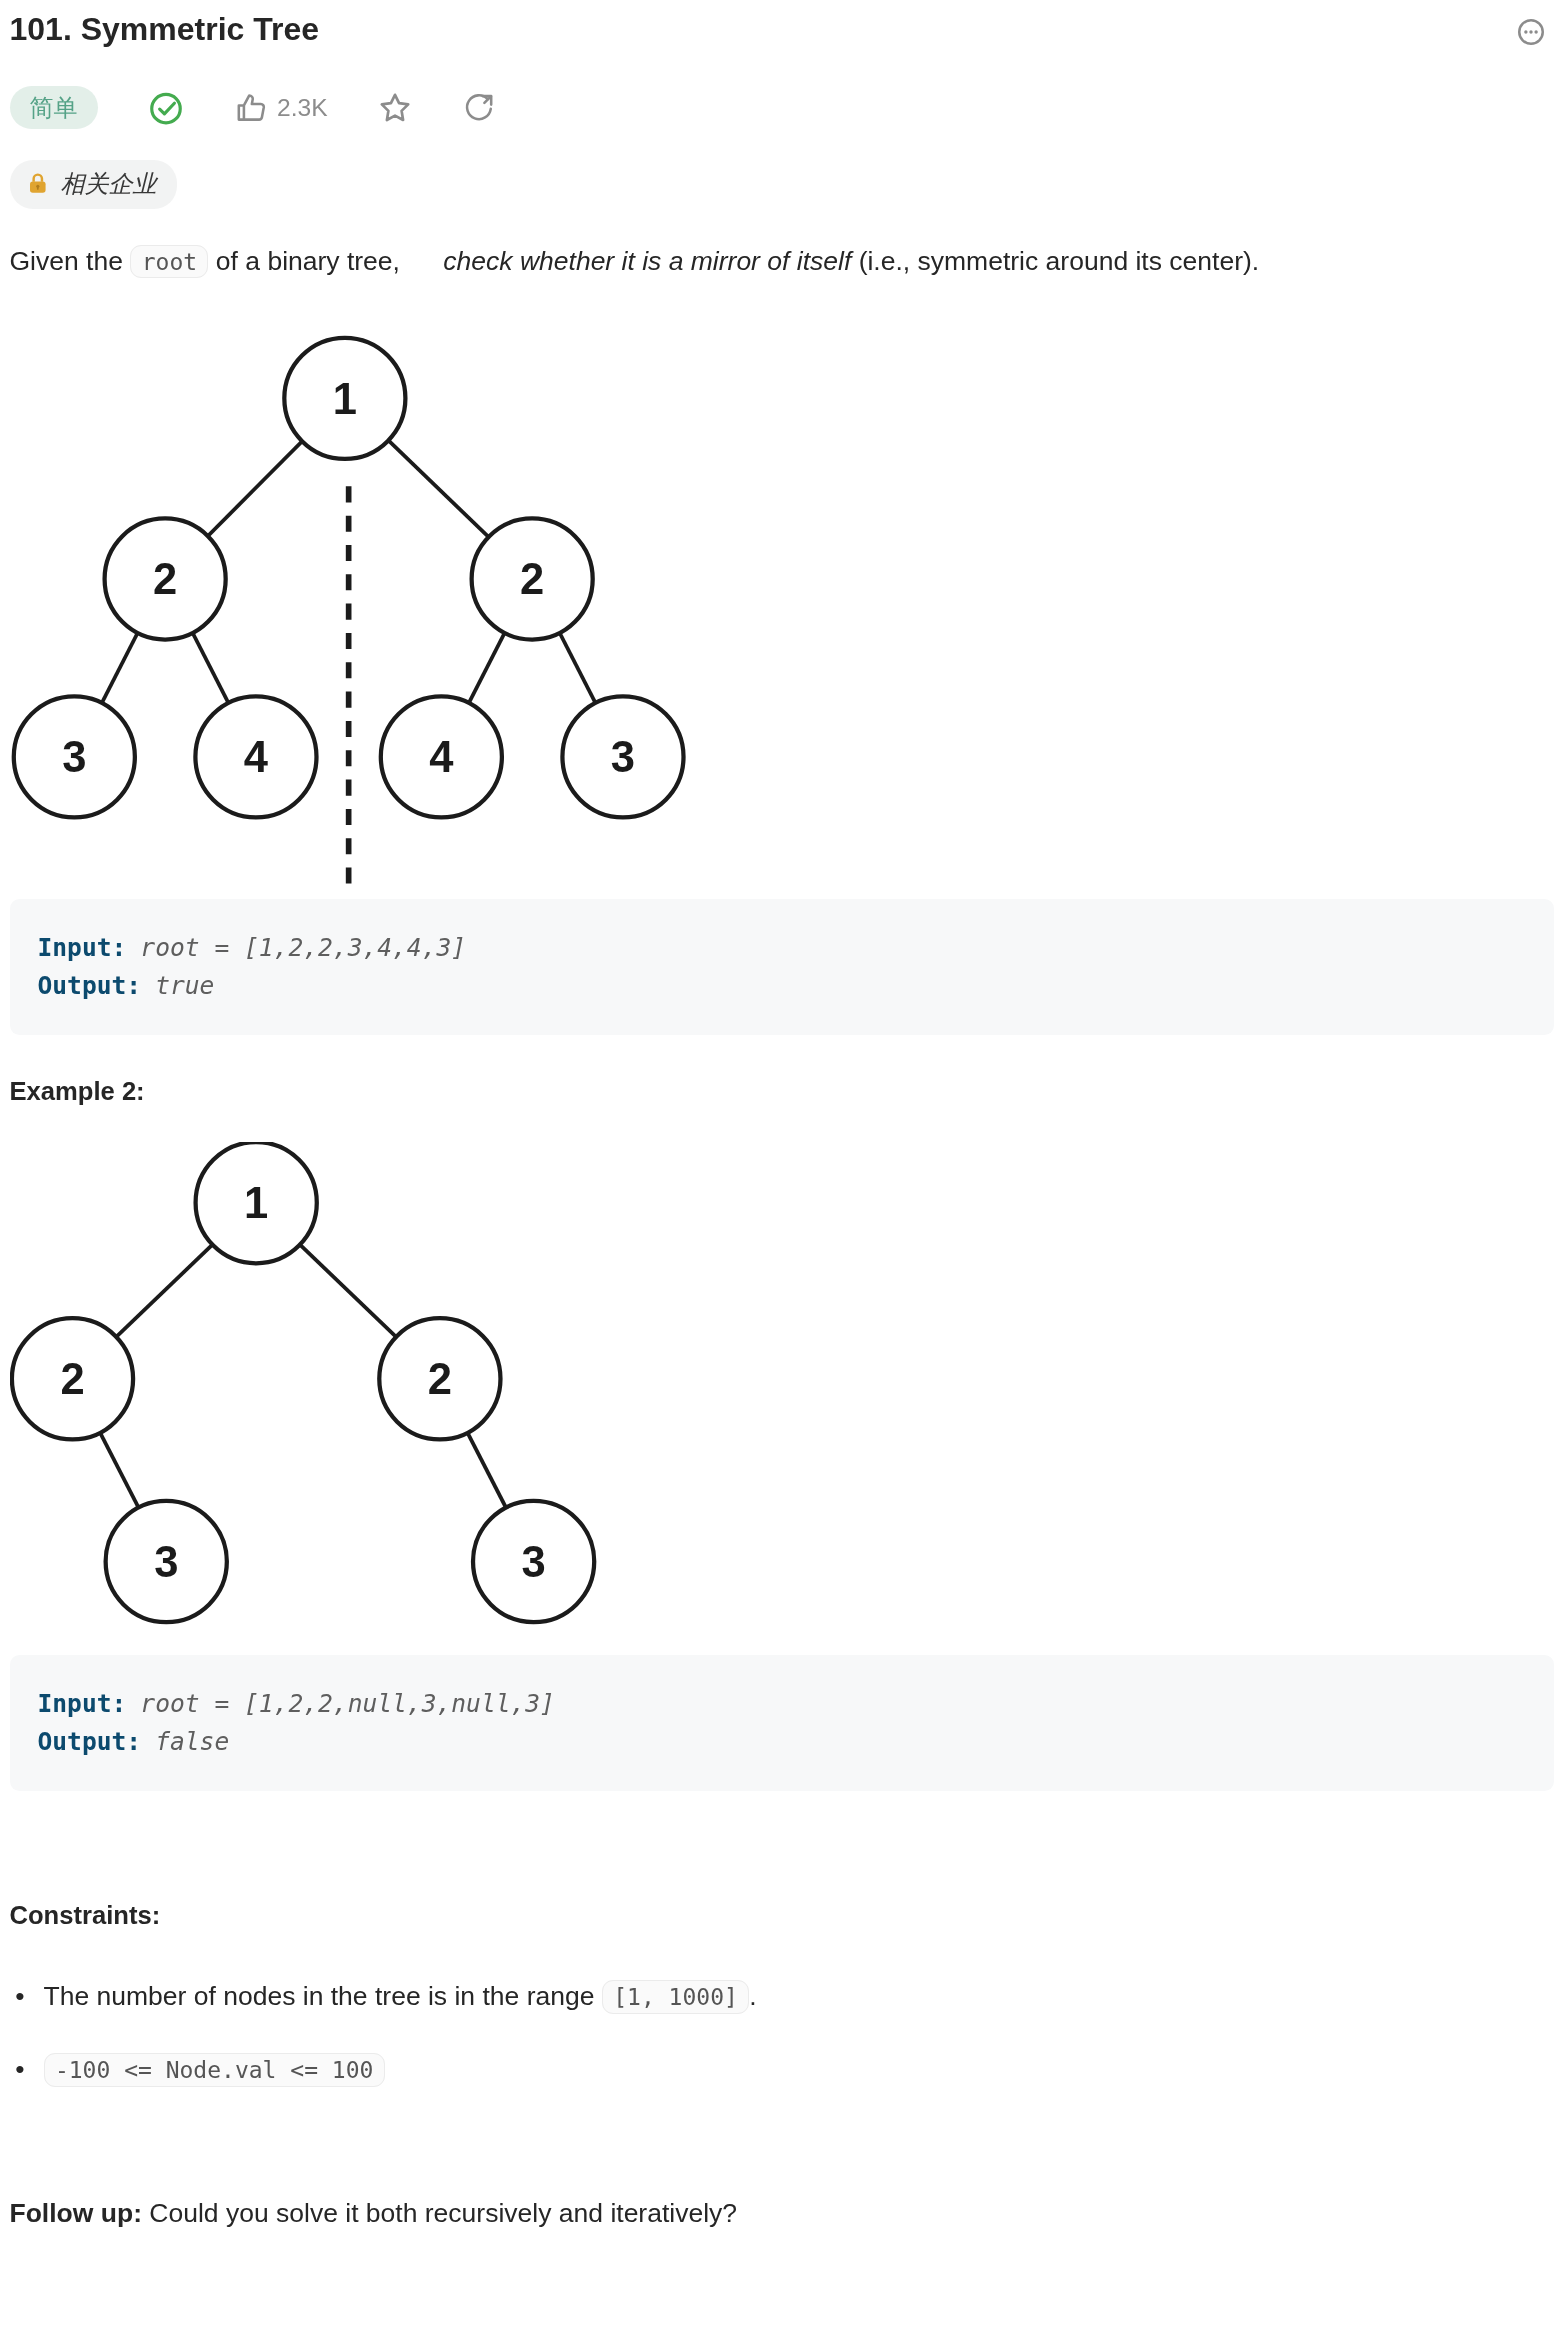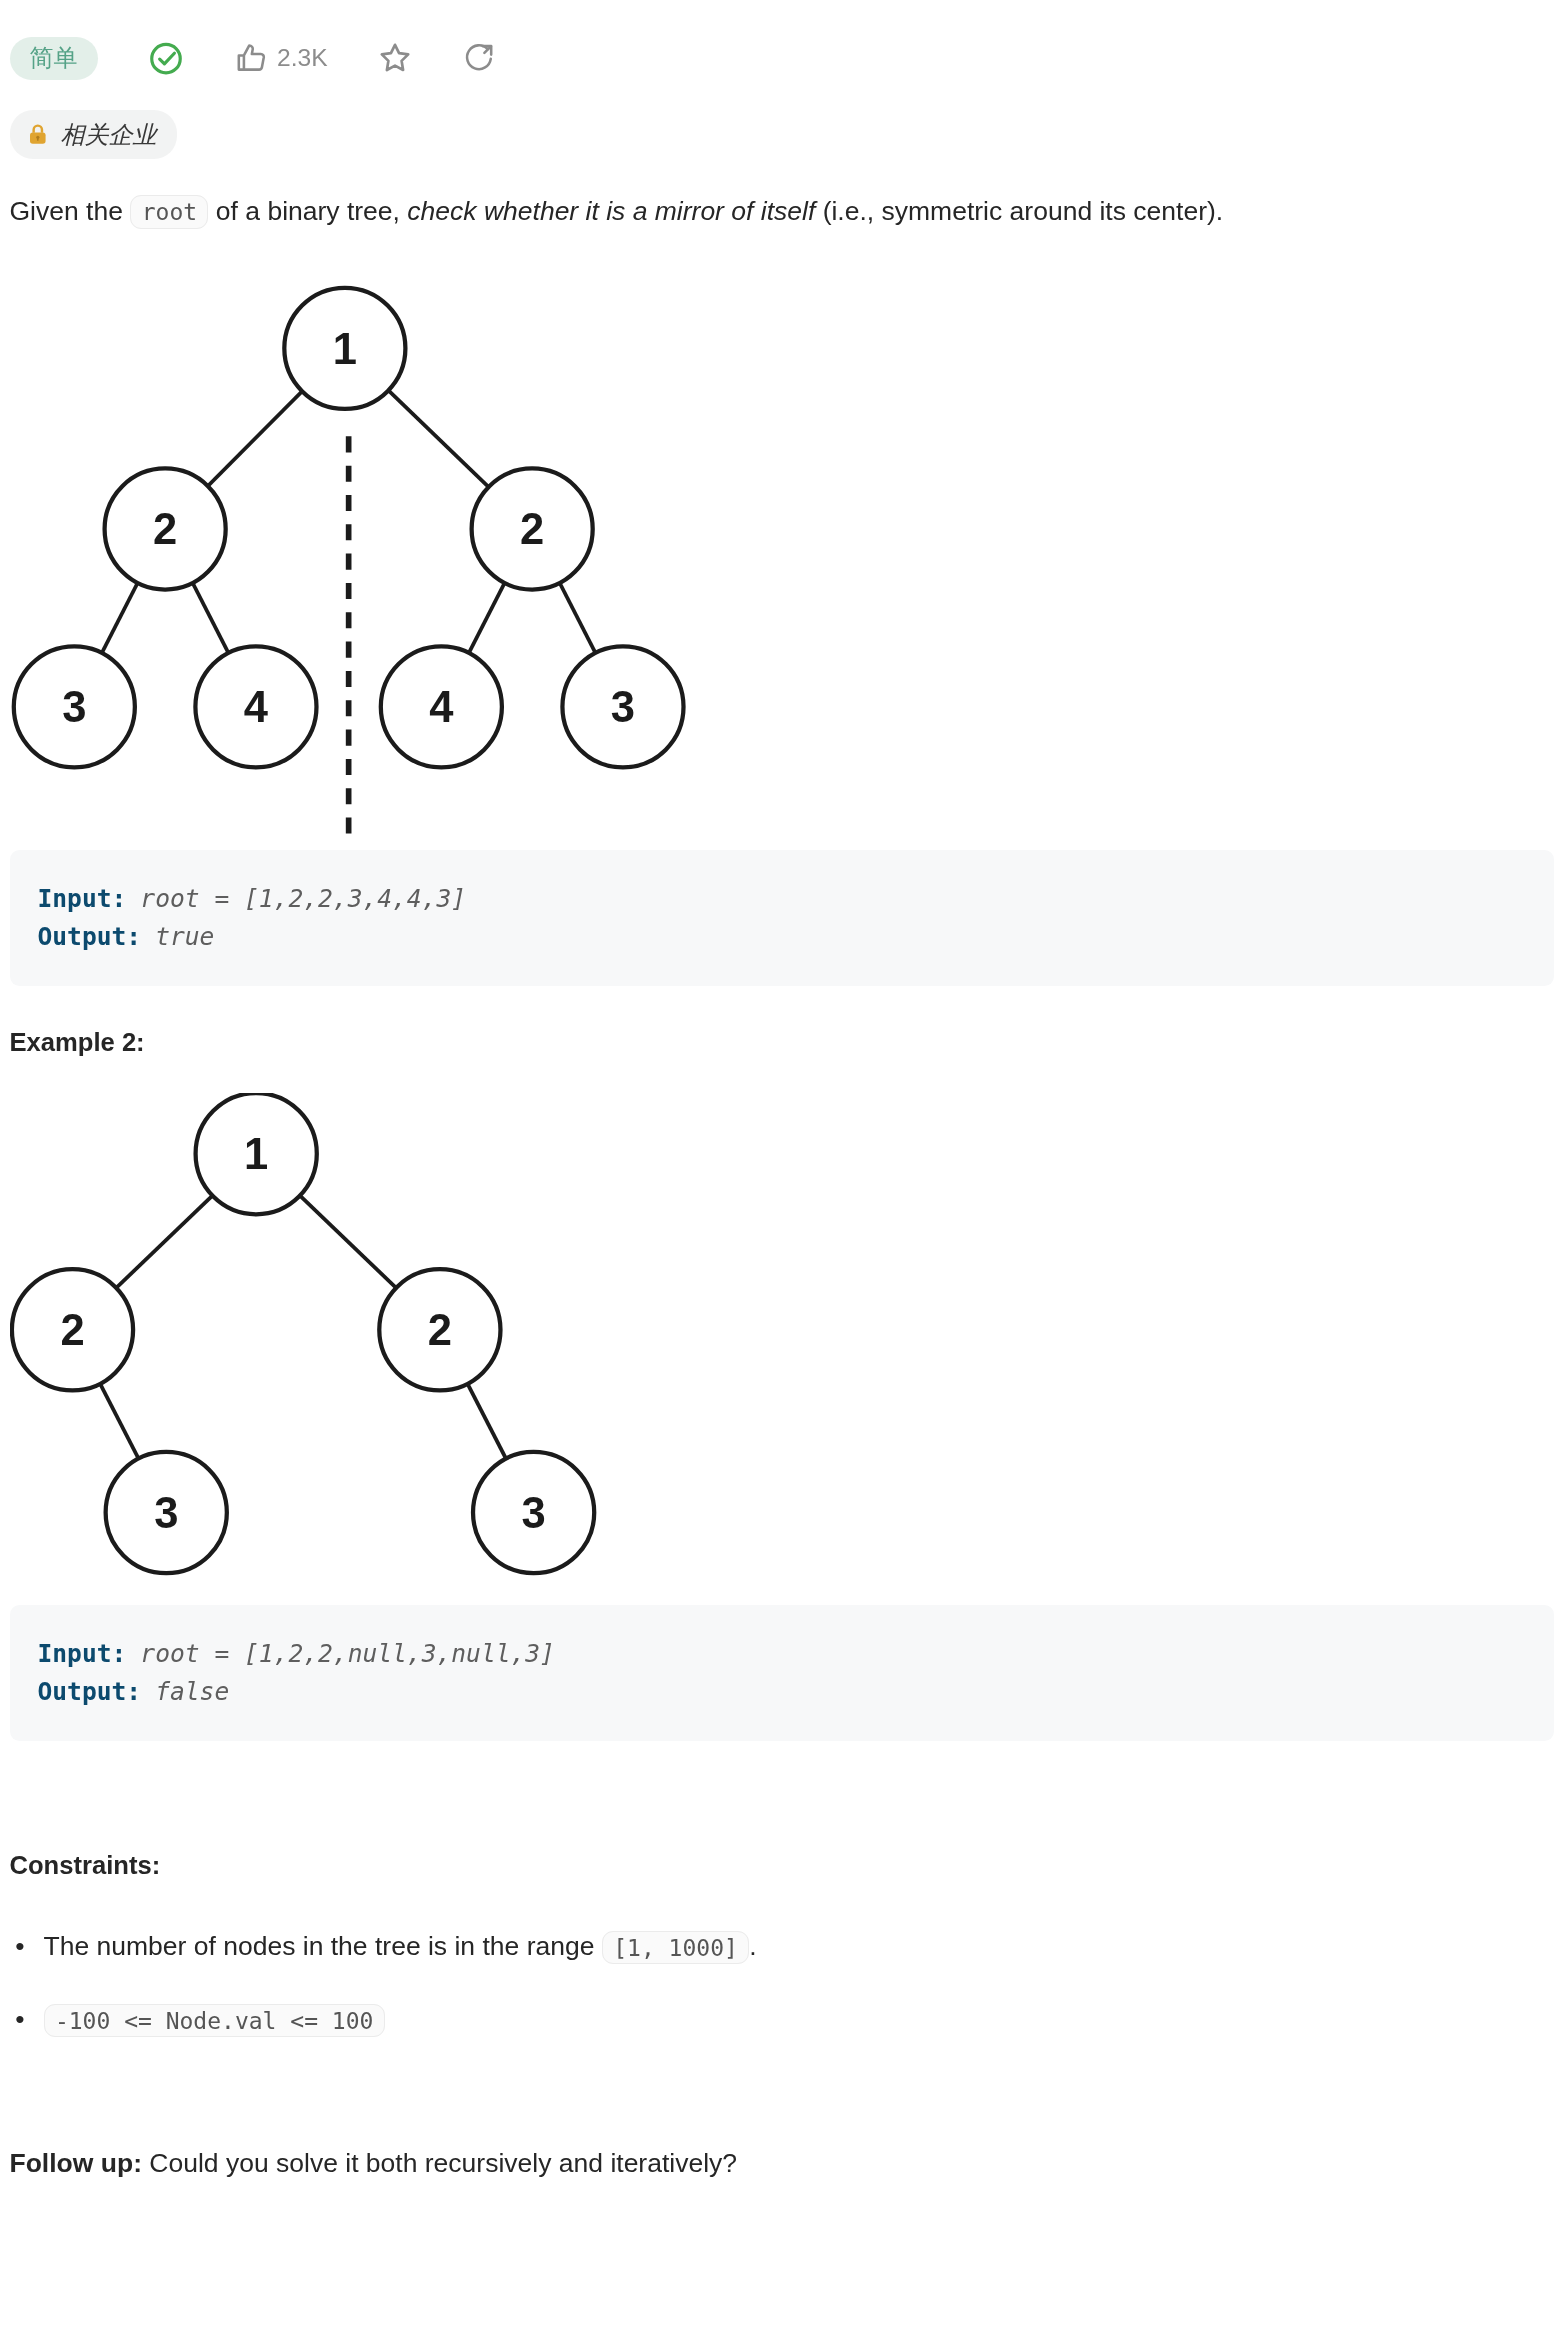--- a/index.html
+++ b/index.html
@@ -26,28 +26,39 @@
   .tree-wrap.t2{margin-top:36px;}
   .example-box{margin-top:1.9px;background:#f7f8f9;border-radius:9.5px;padding:30px 28px;font-family:"DejaVu Sans Mono",monospace;font-size:24.6px;line-height:38px;}
   .example-box.b2{margin-top:24.6px;}
   .io-label{font-weight:700;color:#0c4a6e;}
   .io-value{color:#5e5e5e;margin-left:14px;font-style:italic;}
   .constraints-list{list-style:none;margin:44px 0 0 0;padding:0;}
   .constraints-list li{position:relative;padding-left:34px;margin-bottom:28px;font-size:26.5px;line-height:44px;color:#262626;}
   .constraints-list li::before{content:"•";position:absolute;left:5.7px;top:0;font-size:26.5px;color:#262626;}
   .follow-up{margin-top:102px;font-size:26.5px;line-height:38px;}
   .bold{font-weight:700;}
-  em.soft{font-style:italic;}
+  em.soft{font-style:italic;margin-left:36px;}
   svg.icon{display:block;}
 </style>
 </head>
 <body>
 
 <div class="page">
 
+  <div class="header-row">
+    <div class="title">101. Symmetric Tree</div>
+    <div class="more-btn">
+      <svg class="icon" width="30" height="30" viewBox="0 0 24 24">
+        <circle cx="12" cy="12" r="9.4" fill="none" stroke="#8c8c8c" stroke-width="2"></circle>
+        <circle cx="7.9" cy="12" r="1.35" fill="#8c8c8c"></circle>
+        <circle cx="12" cy="12" r="1.35" fill="#8c8c8c"></circle>
+        <circle cx="16.1" cy="12" r="1.35" fill="#8c8c8c"></circle>
+      </svg>
+    </div>
+  </div>
 
   <div class="meta-row">
     <span class="difficulty-badge">简单</span>
 
     <span class="meta-icon meta-gap">
       <svg class="icon" width="38" height="38" viewBox="0 0 24 24">
         <circle cx="12" cy="12.4" r="9" fill="none" stroke="#44ab4f" stroke-width="2"></circle>
         <path d="M8 12.7l3 3L17.3 9" fill="none" stroke="#44ab4f" stroke-width="2" stroke-linecap="round" stroke-linejoin="round"></path>
       </svg>
     </span>

